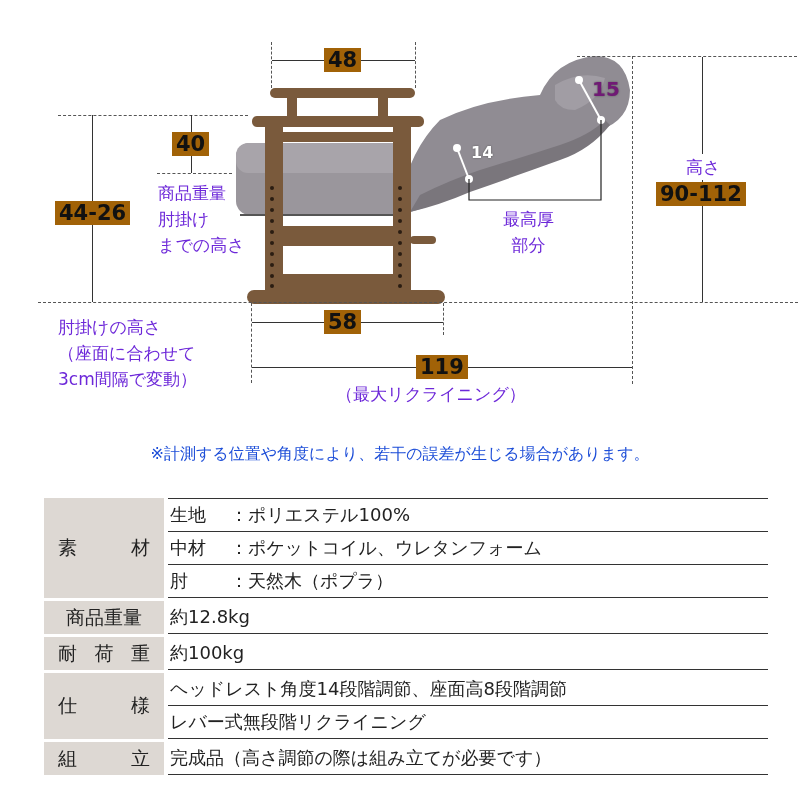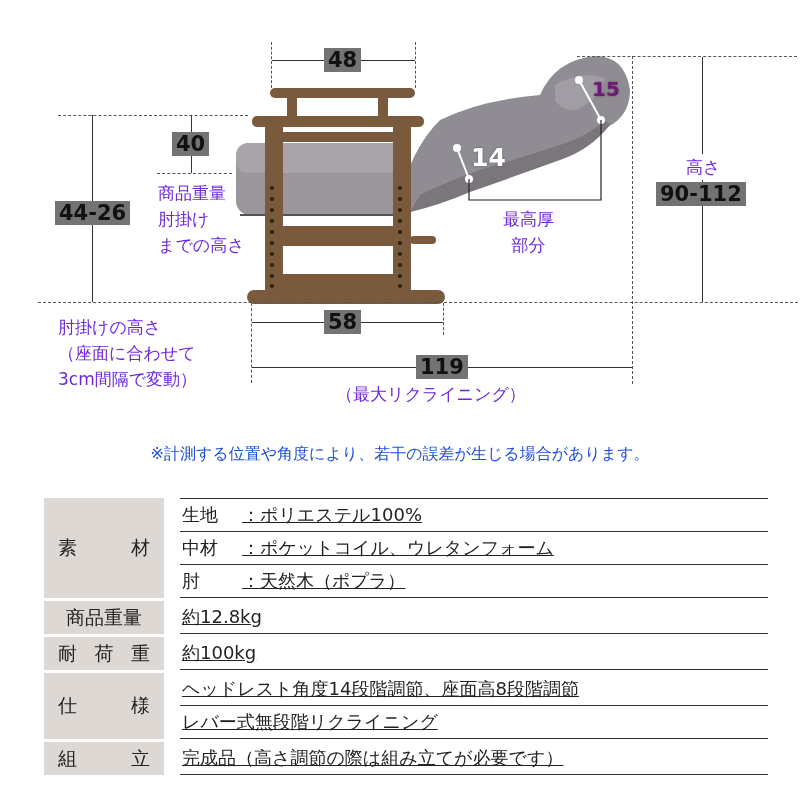--- a/index.html
+++ b/index.html
@@ -2,29 +2,29 @@
 <html><head>
 <meta charset="utf-8">
 <style>
   html, body { margin:0; padding:0; background:#fff; }
   body { width:800px; height:800px; position:relative; overflow:hidden; font-family:"DejaVu Sans","Liberation Sans",sans-serif; color:#222; }
   .abs { position:absolute; }
   .dash-h { position:absolute; border-top:1px dashed #555; height:0; }
   .dash-v { position:absolute; border-left:1px dashed #555; width:0; }
   .line-h { position:absolute; border-top:1px solid #333; height:0; }
   .line-v { position:absolute; border-left:1px solid #333; width:0; }
-  .num { position:absolute; font-weight:bold; font-size:21px; color:#111; background:#737373; padding:0 4px; line-height:24px; }
+  .num { position:absolute; font-weight:bold; font-size:21px; color:#111; background:#a16207; padding:0 4px; line-height:24px; }
   .lbl { position:absolute; font-size:17px; color:#6d28d9; line-height:26px; white-space:nowrap; }
   .note { position:absolute; left:0; width:800px; top:444px; text-align:center; font-size:16px; color:#1d4ed8; }
   
   .spec { position:absolute; left:44px; top:498px; width:724px; }
   .row { display:flex; margin-bottom:3px; }
   .key { width:120px; background:#ddd8d3; display:flex; align-items:center; justify-content:center; font-size:19px; color:#222; letter-spacing:0; }
   .key.spread { justify-content:space-between; padding:0 14px; box-sizing:border-box; }
-  .vals { margin-left:16px; flex:1; border-top:1.5px solid #333;text-decoration:underline; }
+  .vals { margin-left:4px; flex:1; border-top:1.5px solid #333; }
   .val { font-size:18px; line-height:32px; height:32px; border-bottom:1.5px solid #333; white-space:nowrap; padding-left:2px; }
   .val .sub { display:inline-block; width:60px; }
 </style>
 </head>
 <body>
 
 <svg class="abs" style="left:0;top:0" width="800" height="440" viewBox="0 0 800 440">
 
   <path d="M400 200 Q410 150 440 120 Q480 100 540 95 Q555 60 595 56 Q625 56 630 90 Q630 120 600 130 Q580 140 560 150 Q520 165 470 185 Q440 205 400 215 Z" fill="#908c93"></path>
   <path d="M420 195 Q450 180 480 170 Q520 158 560 145 Q590 135 605 120 L610 125 Q590 150 560 160 Q510 178 470 192 Q440 205 410 212 Z" fill="#7a767c"></path>
@@ -75,21 +75,21 @@
     <line x1="457" y1="148" x2="469" y2="179"></line>
       <circle cx="457" cy="148" r="3"></circle>
       <circle cx="469" cy="179" r="3"></circle>
     <line x1="579" y1="80" x2="601" y2="120"></line>
       <circle cx="579" cy="80" r="3"></circle>
       <circle cx="601" cy="120" r="3"></circle>
   </g>
   <polyline points="469,179 469,200 601,200 601,120" fill="none" stroke="#222" stroke-width="1.2"></polyline>
 </svg>
 
-<div class="abs" style="left:471px;top:143px;font-size:25px;font-weight:bold;color:#fff;text-shadow:0 0 2px #555">14</div>
+<div class="abs" style="left:471px;top:143px;font-size:16px;font-weight:bold;color:#fff;text-shadow:0 0 2px #555">14</div>
 <div class="abs" style="left:592px;top:77px;font-size:20px;font-weight:bold;color:#701a75;text-shadow:0 0 2px #555">15</div>
 
 <div class="dash-v" style="left:271px;top:42px;height:46px"></div>
 <div class="dash-v" style="left:415px;top:42px;height:46px"></div>
 <div class="line-h" style="left:272px;top:60px;width:143px"></div>
 <div class="num" style="left:324px;top:48px">48</div>
 
 <div class="dash-h" style="left:58px;top:115px;width:190px"></div>
 <div class="dash-h" style="left:157px;top:173px;width:75px"></div>
 <div class="line-v" style="left:191px;top:115px;height:58px"></div>

